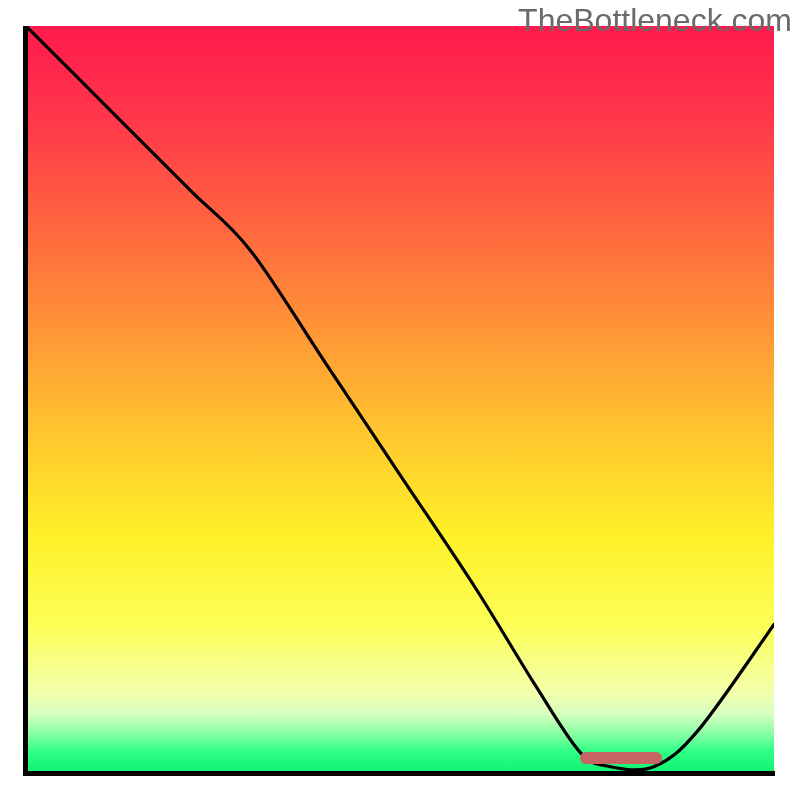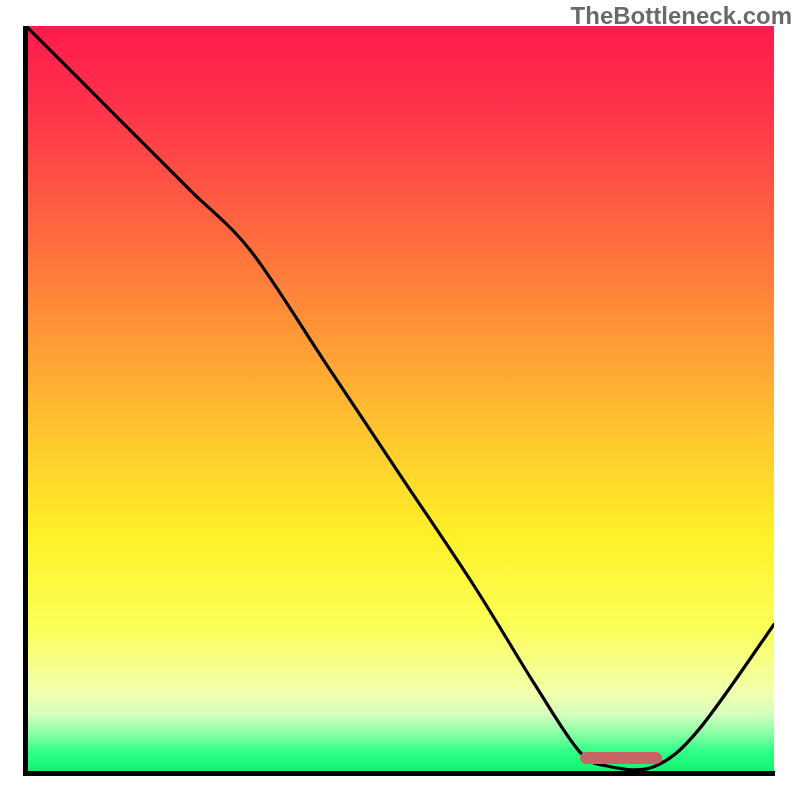--- a/index.html
+++ b/index.html
@@ -12,22 +12,22 @@
   }
   .container {
     position: relative;
     width: 800px;
     height: 800px;
   }
   .watermark {
     position: absolute;
     top: 2px;
     right: 8px;
-    font-size: 24px;
-    font-weight: bold;
+    font-size: 32px;
+    font-weight: normal;
     color: #6a6a6a;
     z-index: 10;
   }
   .plot-area {
     position: absolute;
     left: 26px;
     top: 26px;
     width: 748px;
     height: 748px;
     overflow: hidden;

